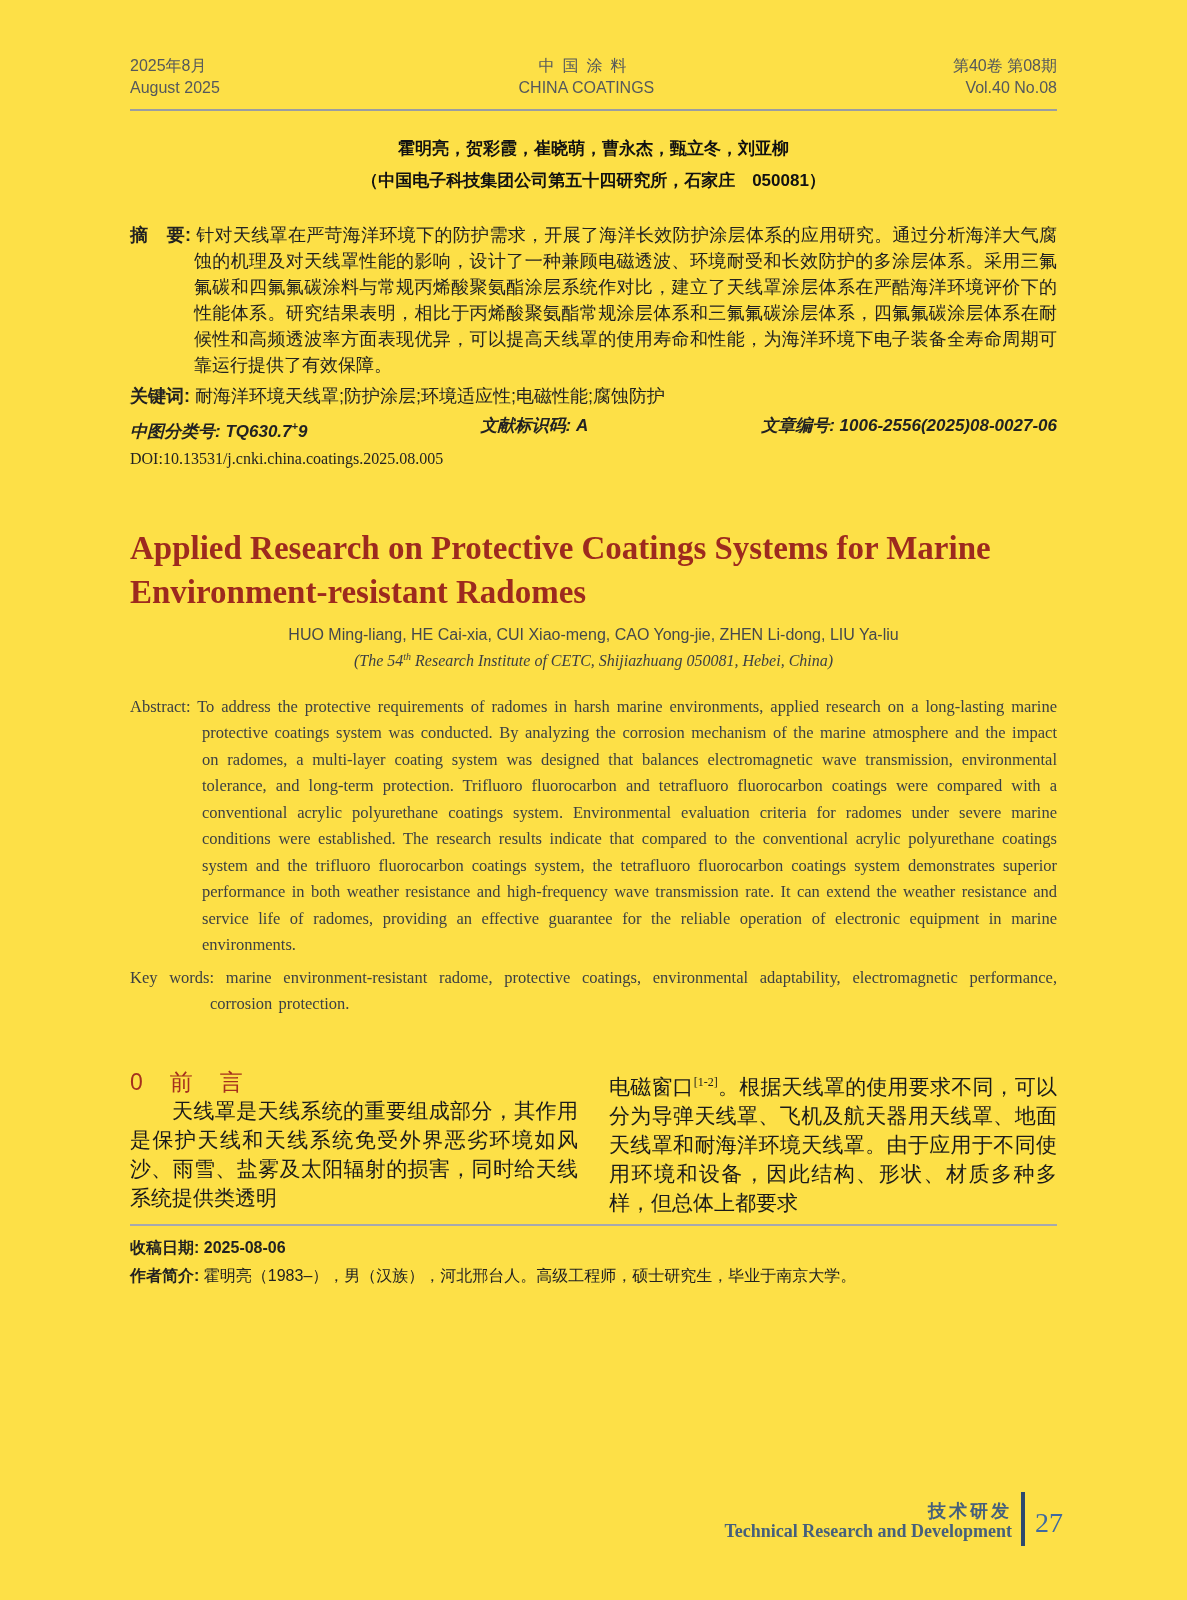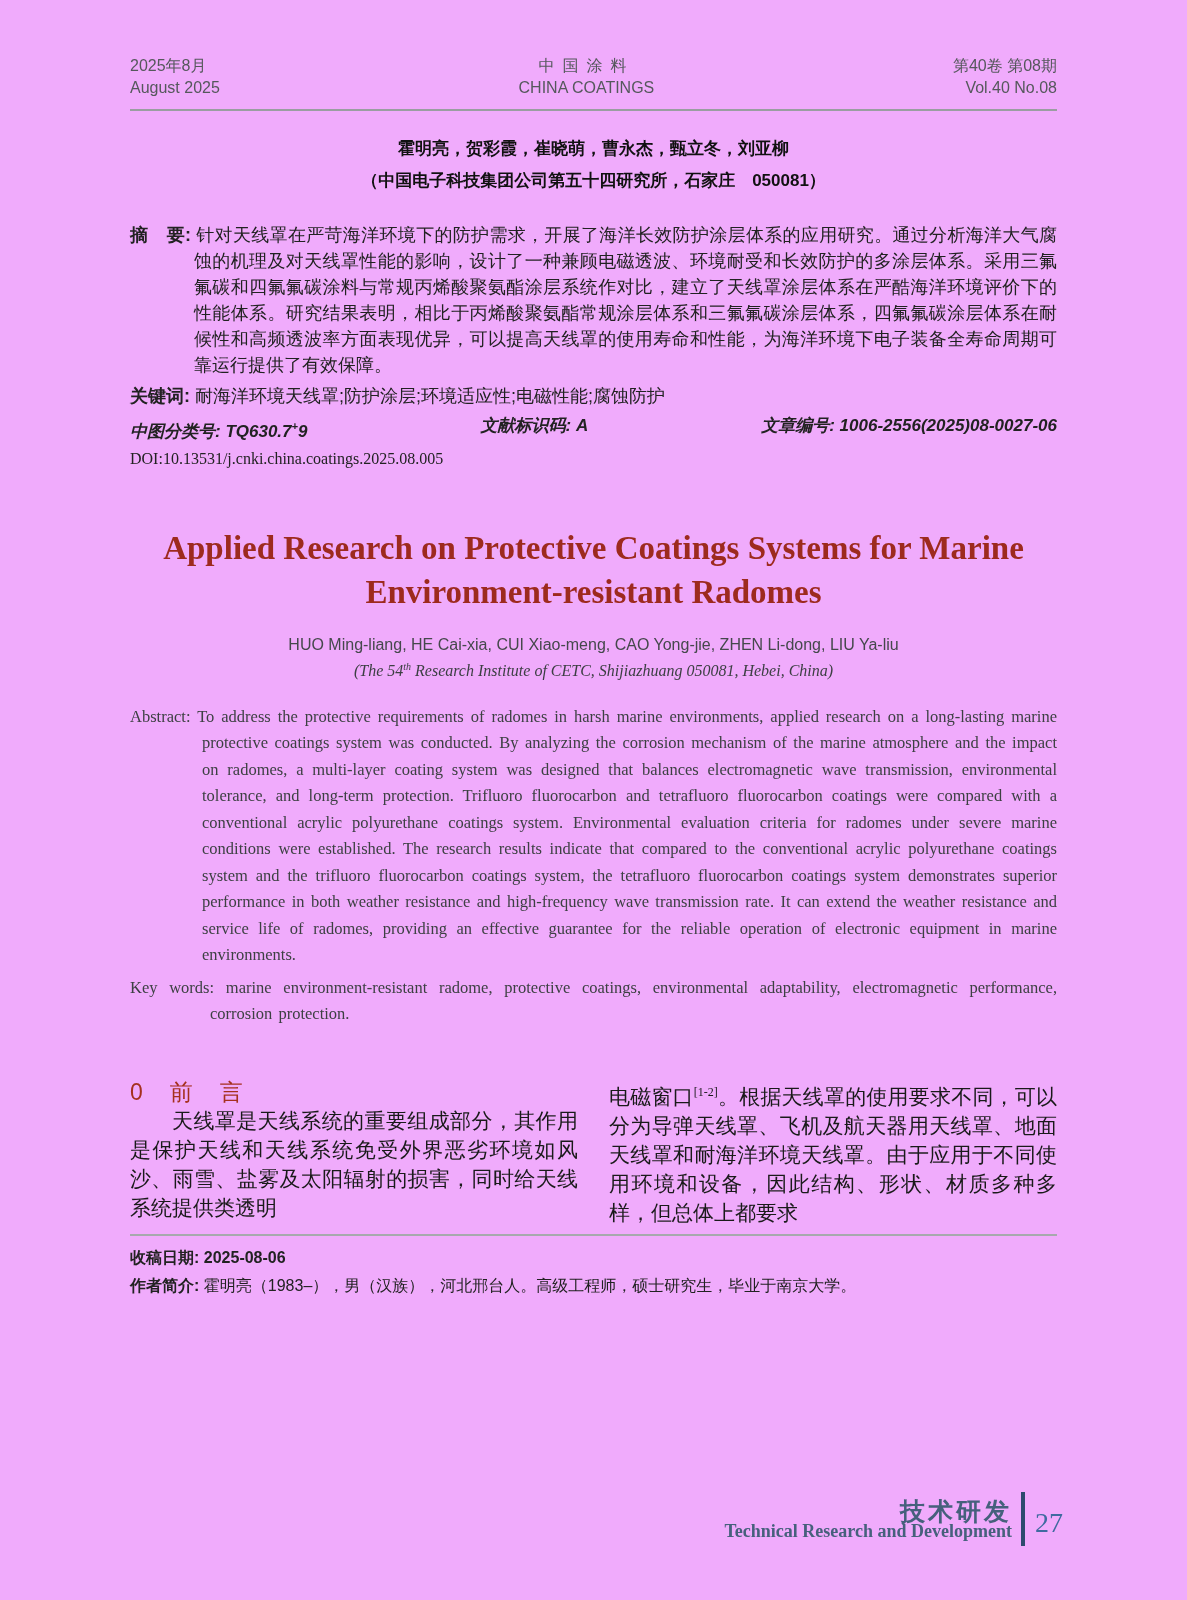--- a/index.html
+++ b/index.html
@@ -1,21 +1,21 @@
 <!DOCTYPE html>
 <html><head>
 <meta charset="utf-8">
 <style>
   * { margin:0; padding:0; box-sizing:border-box; }
   html,body { background:#e8e8e8; }
   .page {
     position:relative;
     width:1187px; height:1600px;
     margin:0 auto;
-    background:#f0abfc;
+    background:#fde047;
     overflow:hidden;
     font-family:"Liberation Sans", sans-serif;
     color:#1c1c1c;
   }
   .content { padding:55px 130px 0 130px; }
 
   
   .jheader { display:flex; justify-content:space-between; align-items:flex-end; color:#55585c; }
   .jheader .col { line-height:22px; font-size:16px; }
   .jheader .c-left { text-align:left; }
@@ -44,25 +44,25 @@
   .keywords-cn .label { font-weight:bold; }
   .meta-row {
     margin-top:4px; display:flex; justify-content:space-between;
     font-size:17px; line-height:26px; font-weight:bold; color:#222;font-style:italic;
   }
   .meta-row sup { font-size:11px; }
   .doi { margin-top:5px; font-family:"Liberation Serif", serif; font-size:16px; color:#222; }
 
   
   .title-en {
-    margin-top:58px; text-align:center;
+    margin-top:58px; 
     font-family:"Liberation Serif", serif;
     font-size:33px; font-weight:bold; line-height:44px; color:#9d2a1e;
   }
-  .authors-en { margin-top:22px; text-align:center; font-size:16px; color:#45484c; }
+  .authors-en { margin-top:12px; text-align:center; font-size:16px; color:#45484c; }
   .affil-en {
     margin-top:7px; text-align:center;
     font-family:"Liberation Serif", serif; font-style:italic;
     font-size:16px; color:#3c3f43;
   }
   .affil-en sup { font-size:10px; }
 
   
   .abstract-en {
     margin-top:24px;
@@ -92,21 +92,21 @@
 
   
   .footnote-rule { height:2px; background:#a6a9ad; margin:6px 130px 0 130px; }
   .footnote { padding:8px 130px 0 130px; font-size:16px; line-height:28px; color:#222; }
   .footnote .label { font-weight:bold; }
   .footnote .received { font-weight:bold; }
 
   
   .page-tag { position:absolute; top:1492px; right:124px; display:flex; align-items:center; }
   .pt-labels { text-align:right; margin-right:9px; }
-  .pt-cn { font-size:25px; font-weight:bold; letter-spacing:3px; color:#46607c; line-height:24px; }
+  .pt-cn { font-size:18px; font-weight:bold; letter-spacing:3px; color:#46607c; line-height:24px; }
   .pt-en { font-family:"Liberation Serif", serif; font-size:18px; font-weight:bold; color:#46607c; line-height:16px; }
   .pt-bar { width:4px; height:54px; background:#2e4a6e; margin-right:10px; }
   .pt-num { font-family:"Liberation Serif", serif; font-size:28px; color:#3f6aa0; padding-top:8px;text-align:center; }
 </style>
 </head>
 <body>
 
 <div class="page">
   <div class="content">
 

